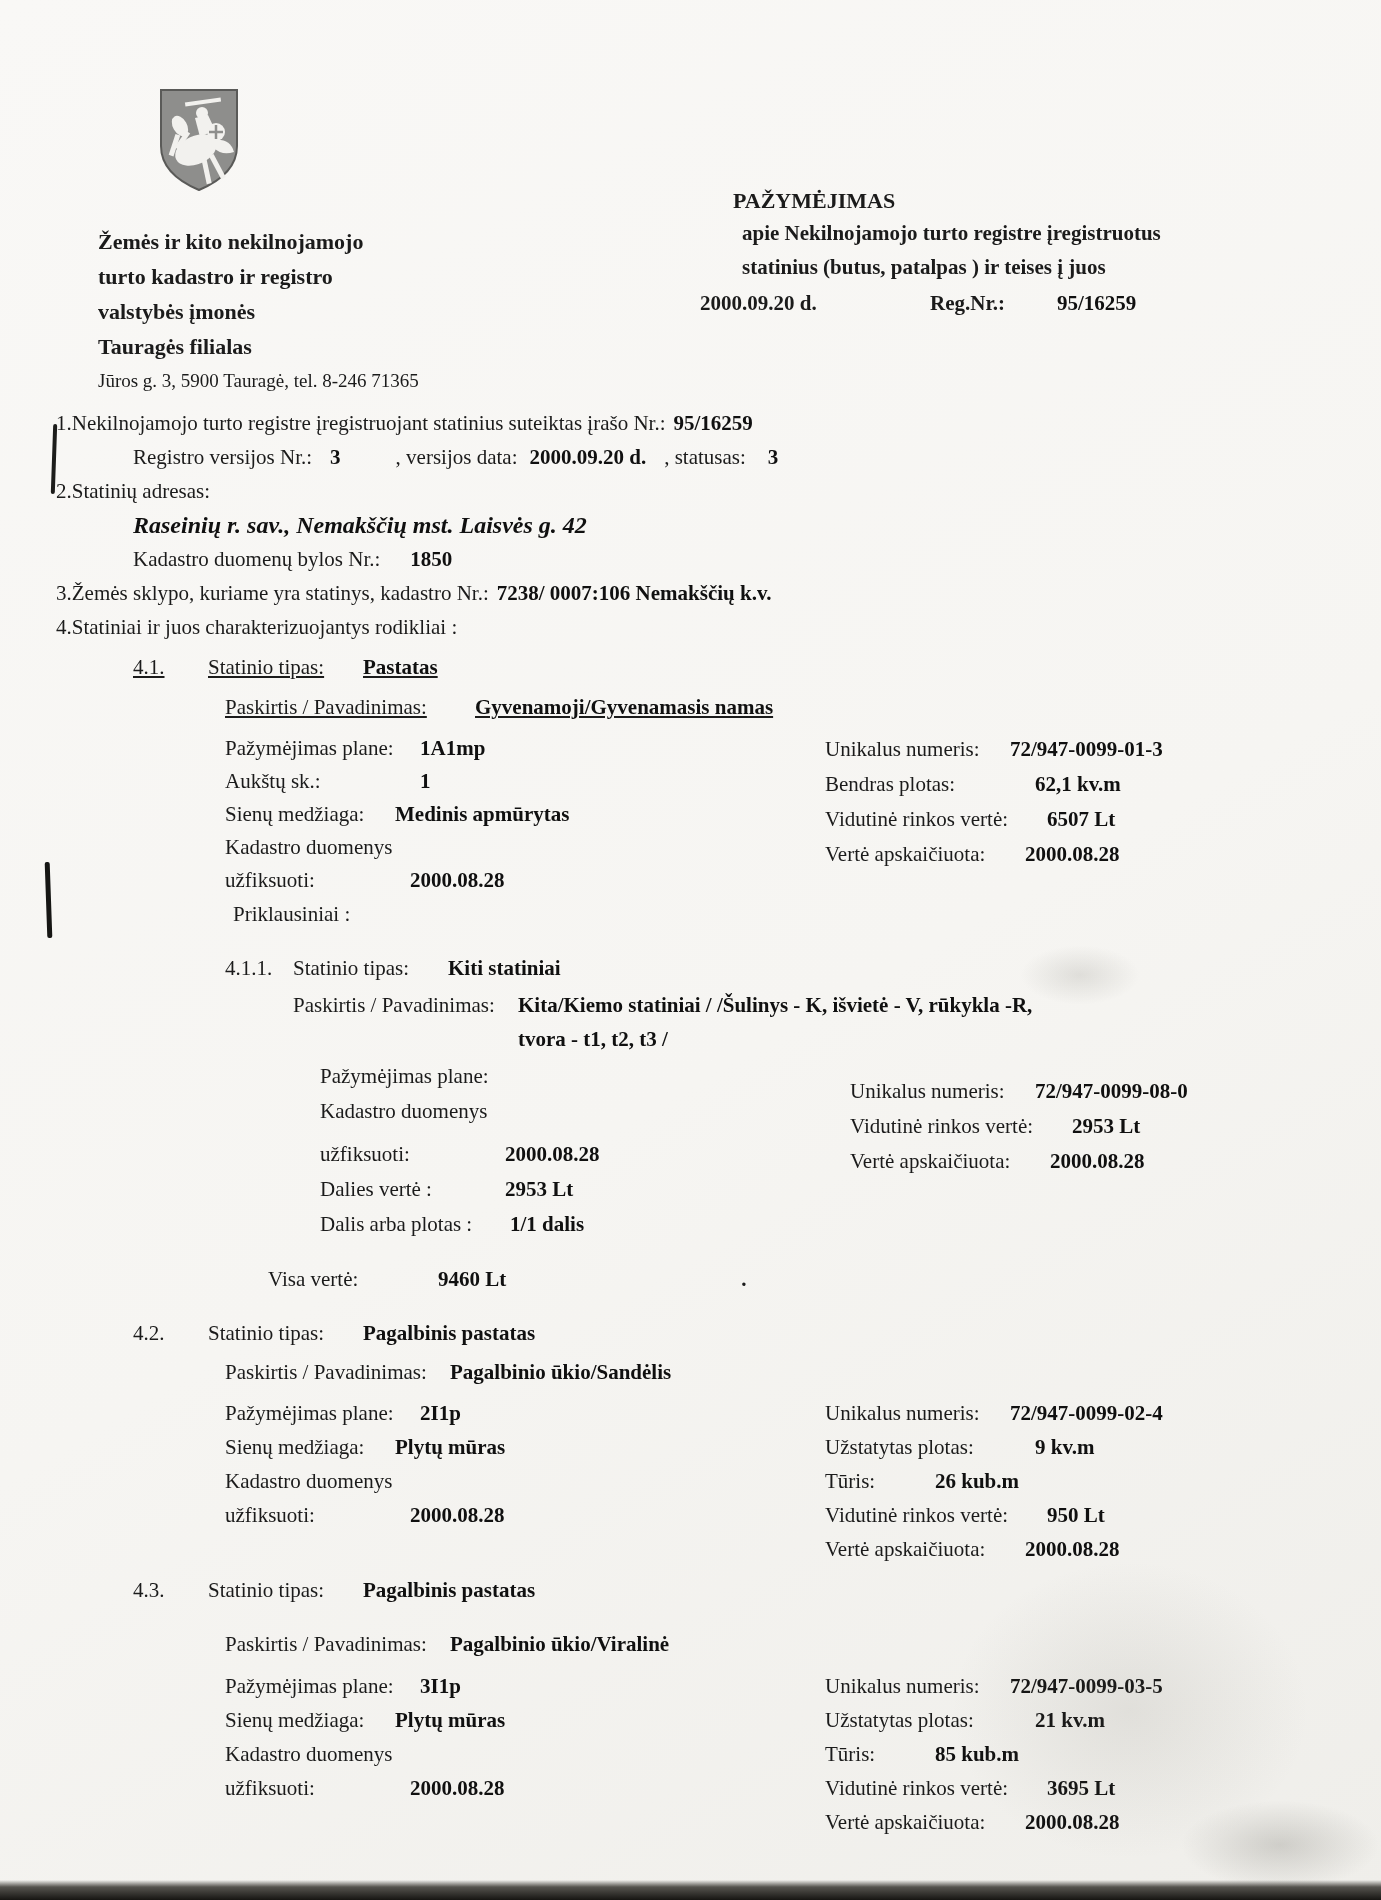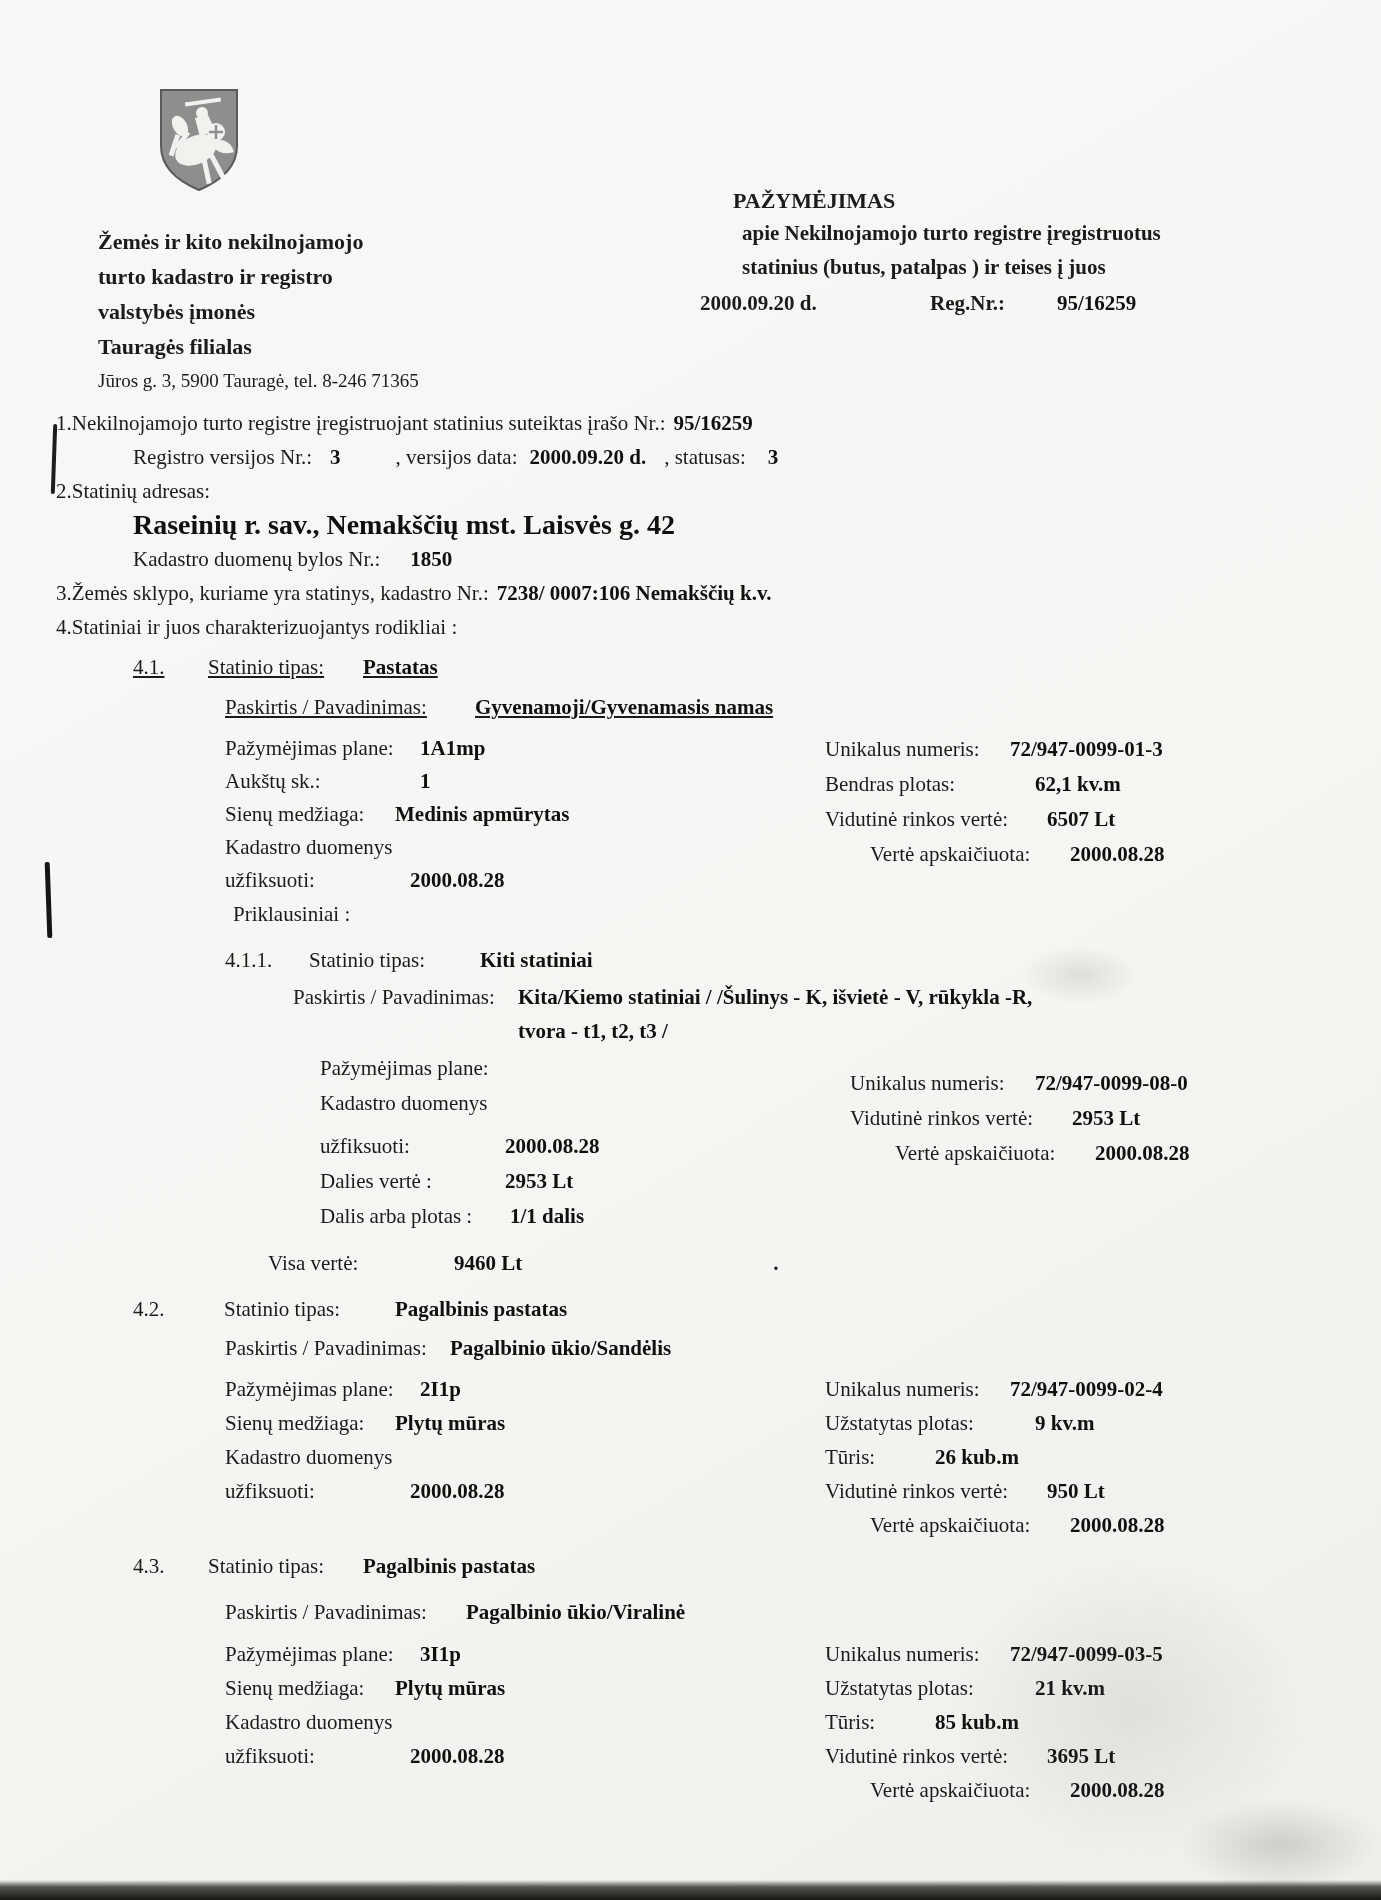--- a/index.html
+++ b/index.html
@@ -27,29 +27,29 @@
   .cert-reglab{width:127px;font-weight:700;}
   
   .body{position:absolute;left:0;top:406px;width:1381px;}
   .row{line-height:34px;white-space:nowrap;}
   .frow{display:flex;line-height:34px;white-space:nowrap;}
   .ml118{margin-left:56px;} .ml133{margin-left:133px;} .ml225{margin-left:225px;}
   .ml233{margin-left:233px;} .ml268{margin-left:268px;}
   .gap8{display:inline-block;width:8px;} .gap18{display:inline-block;width:18px;}
   .gap30{display:inline-block;width:30px;} .gap55{display:inline-block;width:55px;}
   .gap12{display:inline-block;width:12px;} .gap22{display:inline-block;width:22px;}
-  .addr{font-size:28px;}
+  .addr{font-size:24px;font-style:italic;}
   .numw{width:75px;} .numw2{width:68px;}
   .lw-type{width:155px;} .lw-purp{width:250px;} .lw-purp-sm{width:225px;}
   .lw-plan{width:195px;} .lw-floors{width:195px;} .lw-walls{width:170px;}
   .lw-fixed{width:185px;} .lw-unique{width:185px;} .lw-area{width:210px;}
-  .lw-mval{width:222px;} .lw-vdate{width:200px;margin-left:45px;} .lw-uplot{width:210px;}
+  .lw-mval{width:222px;} .lw-vdate{width:200px;} .lw-uplot{width:210px;}
   .lw-turis{width:110px;} .lw-dalv{width:185px;} .lw-dalp{width:190px;}
   .lw-visa{width:170px;}
-  .mt4{margin-top:12px;gap:16px;} .mt5{margin-top:5px;} .mt6{margin-top:6px;text-decoration:underline;}
+  .mt4{margin-top:20px;} .mt5{margin-top:5px;} .mt6{margin-top:6px;text-decoration:underline;}
   .mt7{margin-top:7px;} .mt8{margin-top:8px;} .mt3{margin-top:3px;}
   .cols{display:flex;align-items:flex-start;}
   .colL{margin-left:225px;width:600px;} .colL .frow,.colL .row{line-height:33px;}
   .colR{width:540px;} .colR .frow{line-height:35px;}
   .colL2{margin-left:320px;width:530px;} .colL2 .frow,.colL2 .row{line-height:35px;}
   .colR2{width:520px;padding-top:15px;} .colR2 .frow{line-height:35px;}
   .cols34 .colL .frow,.cols34 .colL .row,.cols34 .colR .frow{line-height:34px;}
   .purpval{white-space:normal;width:660px;}
   .straydot{display:inline-block;margin-left:235px;font-weight:700;}
   

